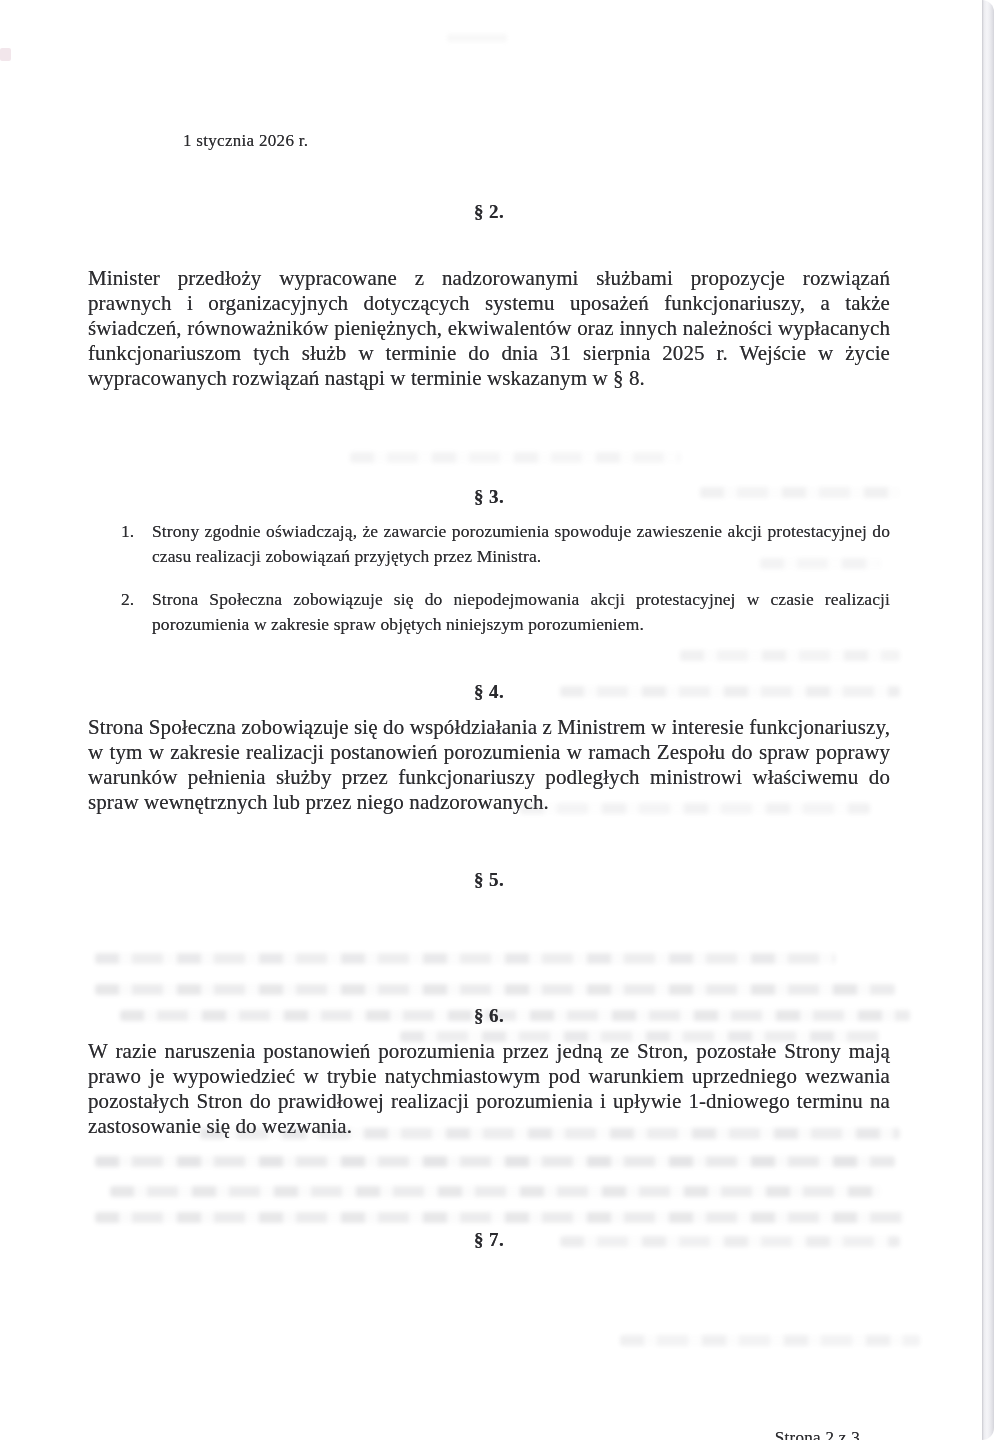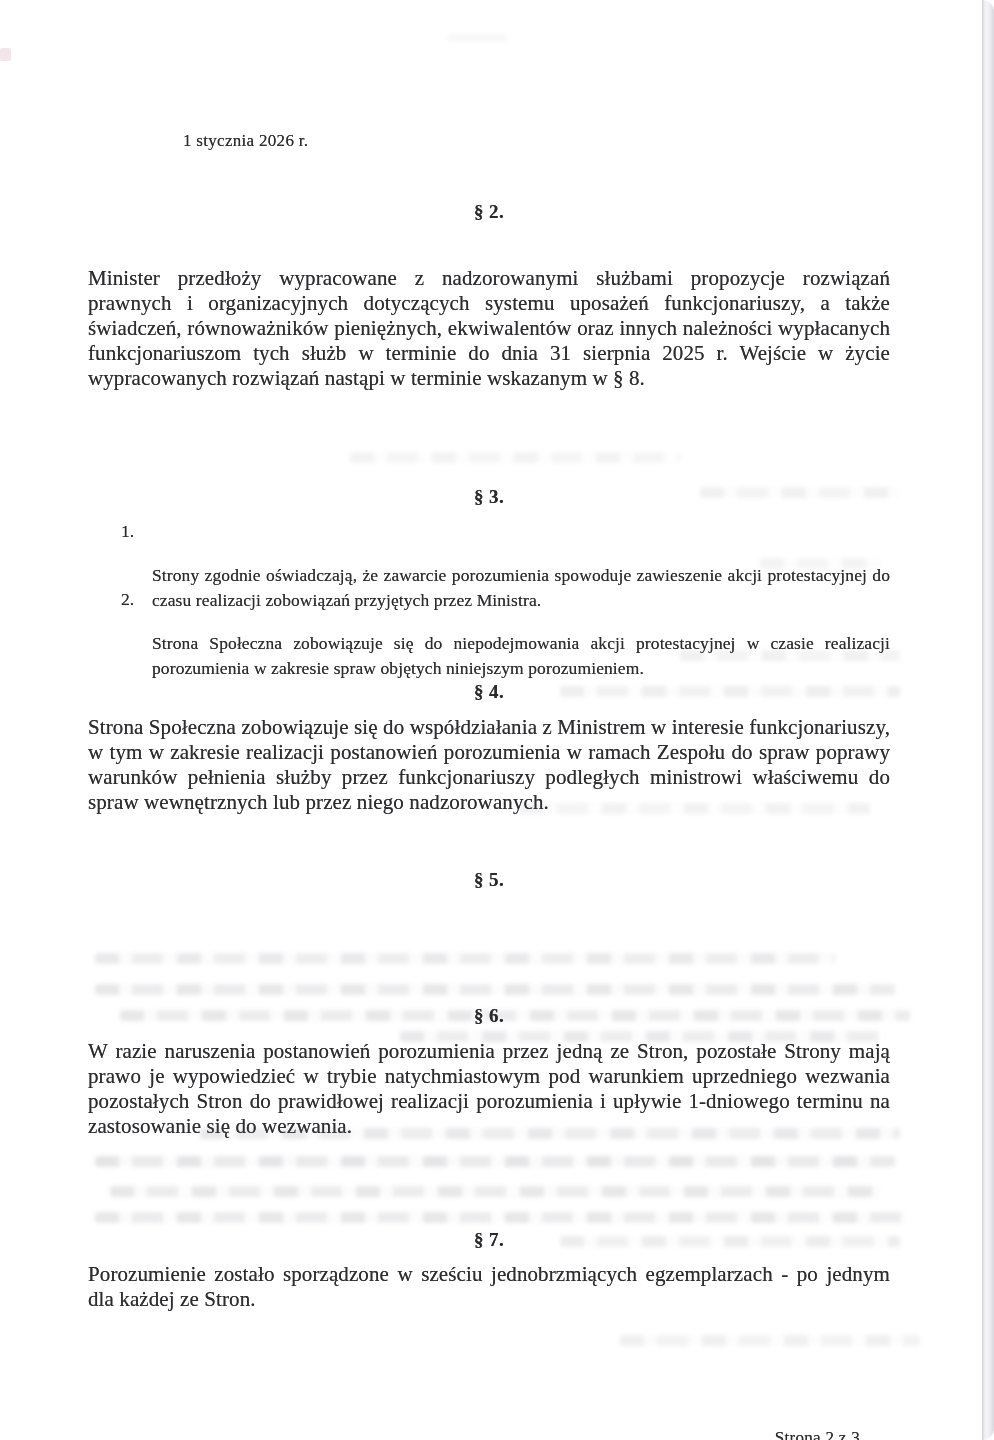--- a/index.html
+++ b/index.html
@@ -58,21 +58,20 @@
     line-height: 25px;
     letter-spacing: 0.1px;
   }
   .list-item .num {
     flex: none;
     width: 31px;
   }
   .list-item .li-text {
     flex: 1;
     text-align: justify;
-    margin-top: 44px;
   }
   .footer {
     position: absolute;
     left: 600px;
     top: 1428px;
     width: 260px;
     text-align: right;
     font-size: 17px;
     letter-spacing: 0.3px;
   }
@@ -148,20 +147,19 @@
   <div class="sec-h txt" style="top:1005px;">§ 6.</div>
   <div class="para txt" style="top:1039px;">W razie naruszenia postanowień porozumienia przez jedną ze Stron, pozostałe Strony mają prawo je wypowiedzieć w trybie natychmiastowym pod warunkiem uprzedniego wezwania pozostałych Stron do prawidłowej realizacji porozumienia i upływie 1-dniowego terminu na zastosowanie się do wezwania.</div>
 
   <div class="ghost" style="left:200px; top:1128px; width:700px; opacity:0.48;"></div>
   <div class="ghost" style="left:95px; top:1156px; width:800px; opacity:0.55;"></div>
   <div class="ghost" style="left:110px; top:1186px; width:770px; opacity:0.50;"></div>
   <div class="ghost" style="left:95px; top:1212px; width:810px; opacity:0.50;"></div>
 
   <div class="sec-h txt" style="top:1229px;">§ 7.</div>
   <div class="ghost" style="left:560px; top:1236px; width:340px; opacity:0.38;"></div>
-  <div class="para txt" style="top:1262px;">Porozumienie zostało sporządzone w sześciu jednobrzmiących egzemplarzach - po jednym dla każdej ze Stron.</div>
   <div class="ghost" style="left:620px; top:1335px; width:300px; opacity:0.32;"></div>
 
   <div class="footer txt">Strona 2 z 3</div>
 
   <div class="scrollbar-track"></div>
 
 </div>
 
 </body></html>

